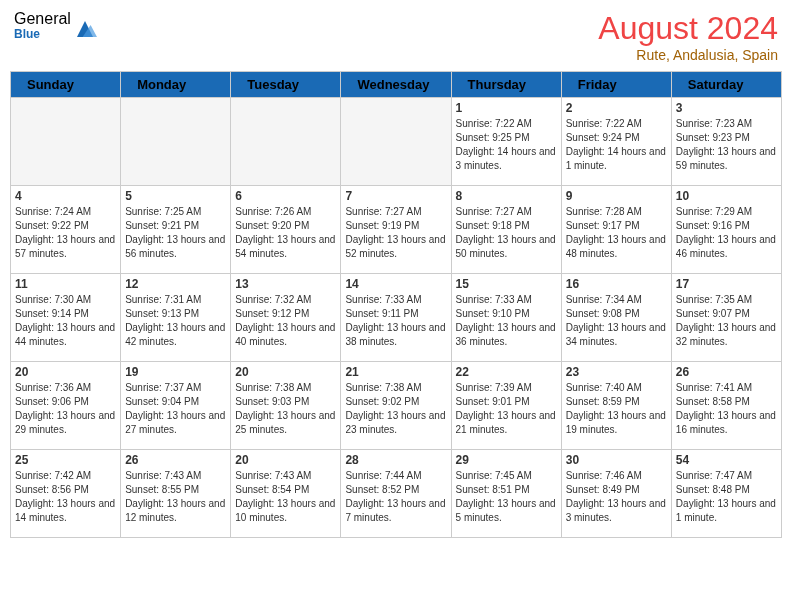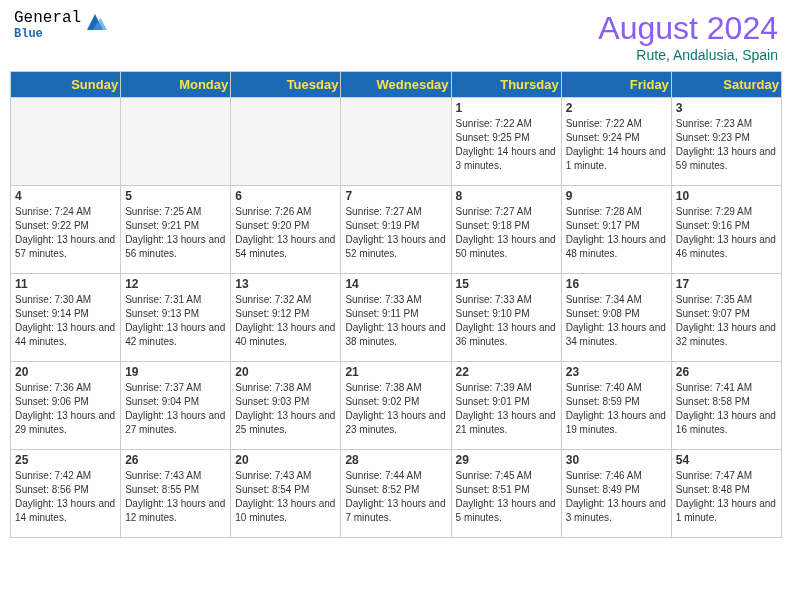--- a/index.html
+++ b/index.html
@@ -12,22 +12,21 @@
     }
     .header {
       display: flex;
       justify-content: space-between;
       align-items: flex-start;
       margin-bottom: 8px;
       padding: 0 4px;
     }
     .logo {
       display: flex;
-      align-items: flex-start;
-      font-family: Liberation Mono, monospace;
+      align-items: flex-end;
     }
     .logo-text {
       display: flex;
       flex-direction: column;
       line-height: 1.1;
     }
     .logo-blue {
       font-size: 12px;
       font-weight: bold;
       color: #1a6ab5;
@@ -36,36 +35,36 @@
       width: 24px;
       height: 24px;
       margin-left: 2px;
     }
     .title-block {
       text-align: right;
     }
     .month-year {
       font-size: 32px;
       font-weight: normal;
-      color: #8b5cf6;
+      color: #ef4444;
     }
     .location {
       font-size: 14px;
-      color: #0f766e;
+      color: #a16207;
     }
     .calendar {
       width: 100%;
       border-collapse: collapse;
       table-layout: fixed;
     }
     .calendar th {
       background: #1a6ab5;
-      color: #fde047;
-      text-align: right;
-      padding: 5px 2px;
+      color: #000000;
+      text-align: left;
+      padding: 5px 16px;
       font-size: 13px;
       border: 1px solid #ccc;
     }
     .calendar td {
       border: 1px solid #ccc;
       vertical-align: top;
       padding: 3px 4px;
       font-size: 10.5px;
       color: #333;
       height: 88px;

